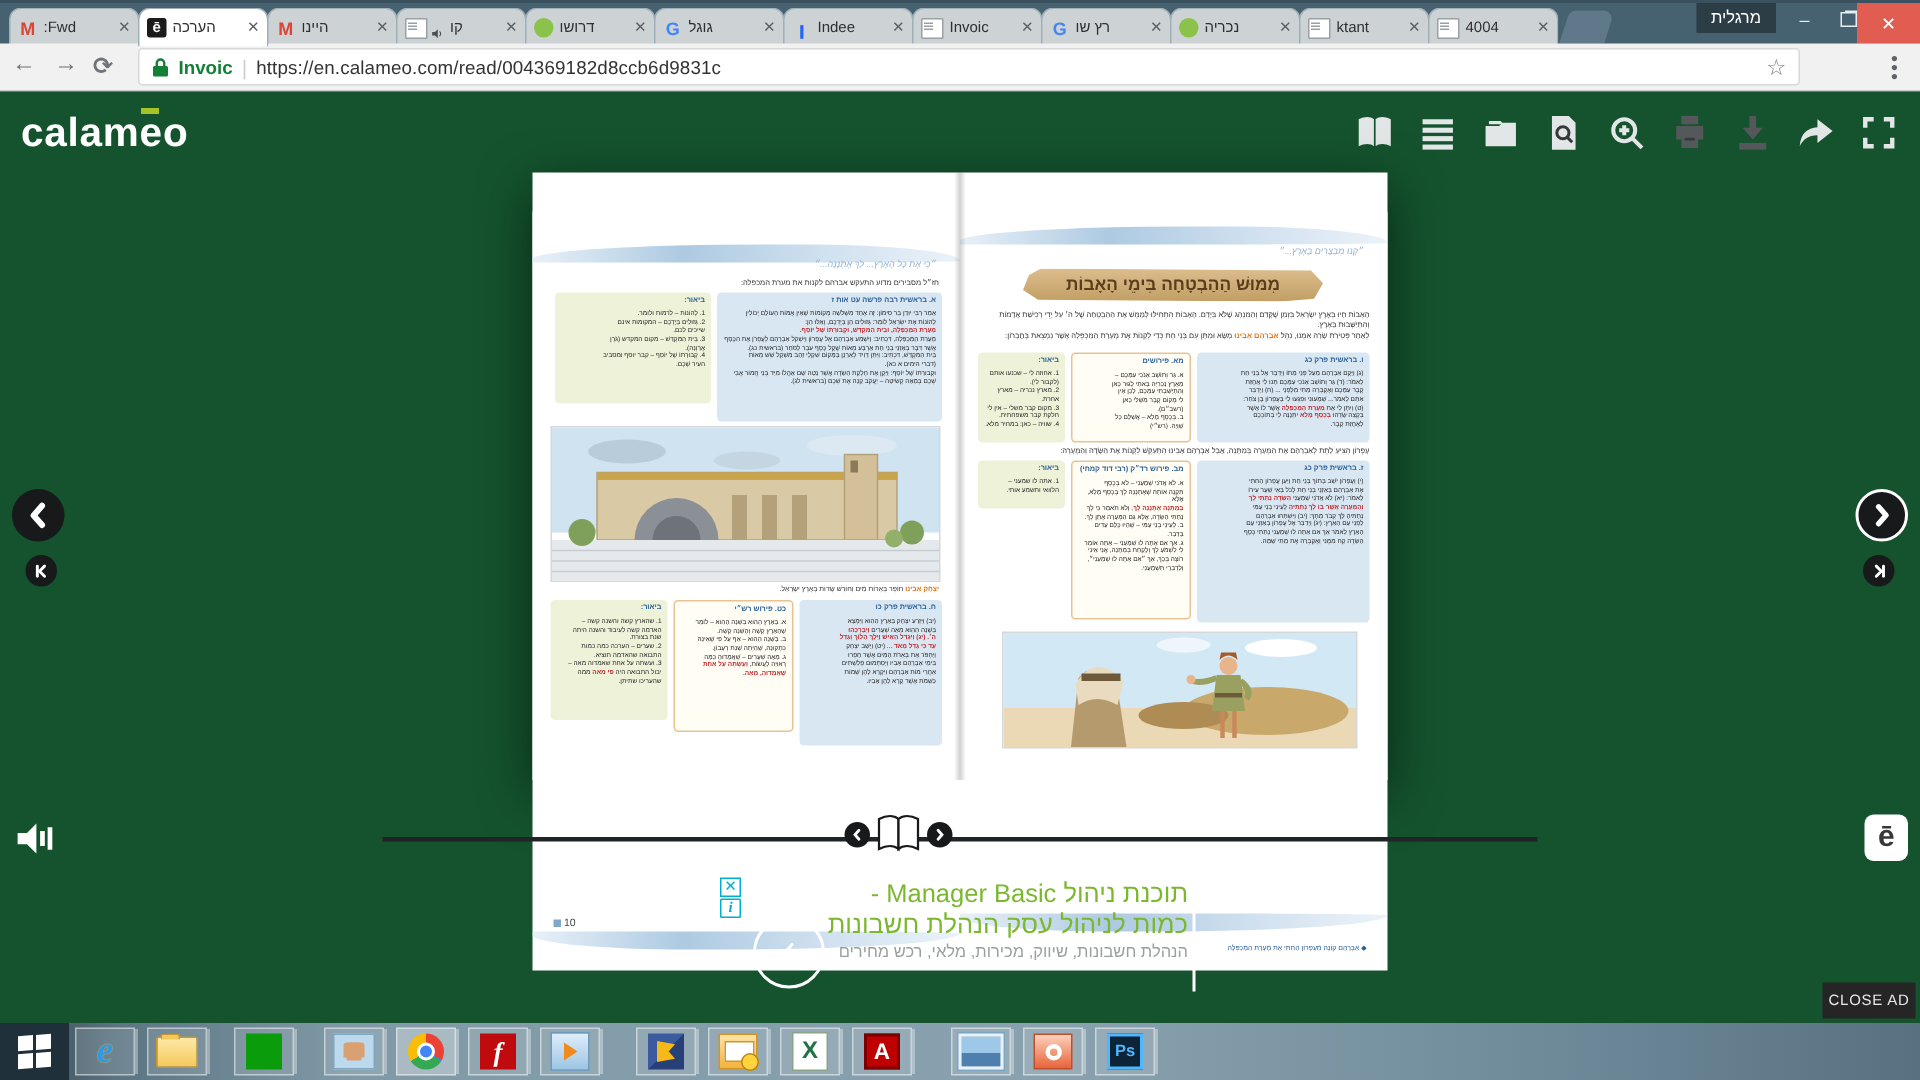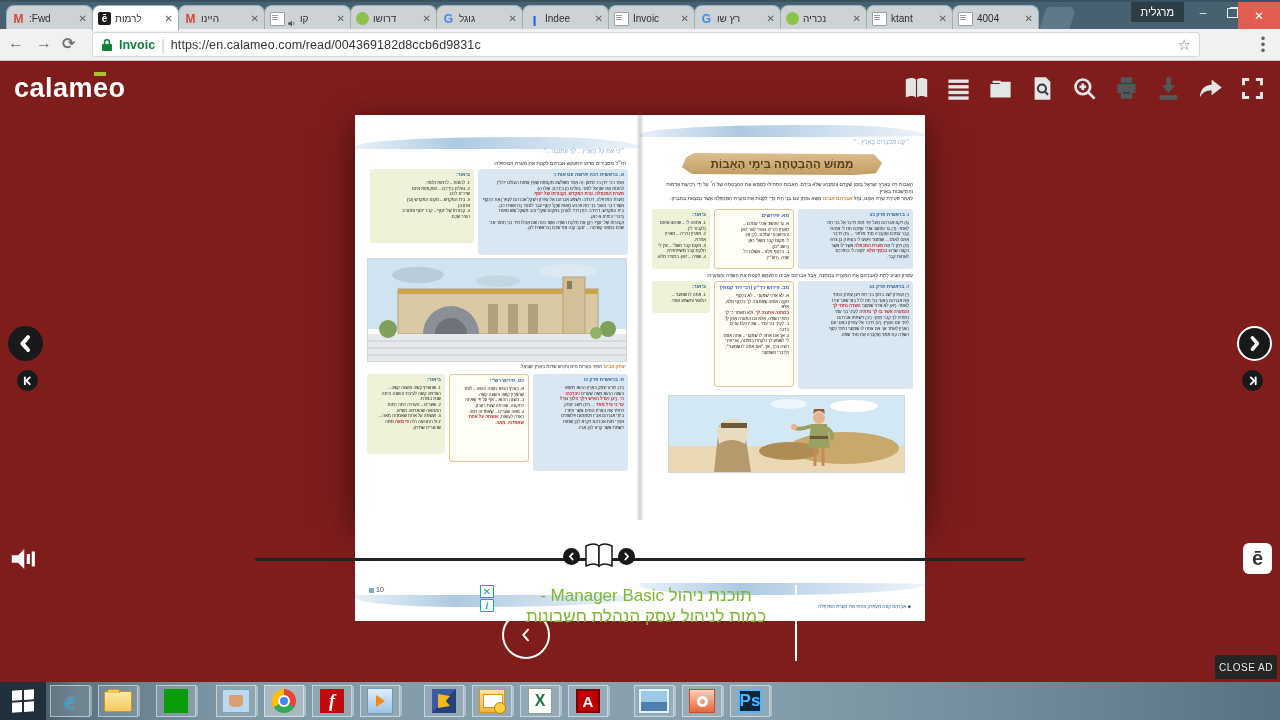--- a/index.html
+++ b/index.html
@@ -30,31 +30,31 @@
   .maxglyph{width:9px;height:8px;border:1px solid #e8edf0;box-shadow:2px -2px 0 -1px #e8edf0;}
   #toolbar{position:absolute;top:29px;left:0;width:1280px;height:32px;background:#f1f1f1;border-bottom:1px solid #c9c9c9;box-sizing:border-box;}
   .navarrow{position:absolute;top:5px;font-size:16px;color:#707478;}
   #omnibox{position:absolute;left:92px;top:3px;width:1108px;height:25px;background:#fff;border:1px solid #d8d8d8;border-radius:3px;display:flex;align-items:center;padding:0 8px;box-sizing:border-box;gap:6px;}
   #secureLbl{color:#128035;font-size:12.5px;font-weight:bold;}
   #obDivider{color:#d0d0d0;font-size:14px;}
   #urlText{color:#333;font-size:12.5px;letter-spacing:.1px;}
   #starIcon{margin-left:auto;color:#7a7e82;font-size:15px;}
   #menuDots{position:absolute;right:12px;top:7px;color:#5f6368;font-size:13px;letter-spacing:0;line-height:.45;text-align:center;width:10px;}
   
-  #viewer{position:absolute;top:61px;left:0;width:1280px;height:621px;background:#7f1d1d;}
+  #viewer{position:absolute;top:61px;left:0;width:1280px;height:621px;background:#14532d;}
   #calLogo{position:absolute;left:14px;top:12px;color:#fff;font-size:27px;font-weight:bold;letter-spacing:.5px;}
   #calLogo .mac{position:relative;}
   #calLogo .mac:before{content:"";position:absolute;left:1px;top:-1px;width:12px;height:3.5px;background:#a4c428;}
   #vtools{position:absolute;right:14px;top:14px;display:flex;gap:15px;align-items:center;}
   .vt{width:27px;height:27px;color:#e2e6e7;}
   .vt.dim{color:#54585b;}
   .vt svg{width:100%;height:100%;}
   
   #book{position:absolute;left:355px;top:54px;width:570px;height:405px;background:#fff;box-shadow:0 10px 34px rgba(0,0,0,.55);display:flex;}
-  .page{position:relative;width:285px;height:506px;background:#fff;overflow:hidden;direction:rtl;}
+  .page{position:relative;width:285px;height:506px;background:#fff;overflow:hidden;direction:rtl;margin-top:26px;}
   #fold{position:absolute;left:281px;top:0;width:8px;height:405px;background:linear-gradient(90deg,rgba(0,0,0,0) 0%,rgba(0,0,0,.18) 50%,rgba(0,0,0,0) 100%);pointer-events:none;}
   .band{position:absolute;height:12px;background:linear-gradient(90deg,#e7f0f8,#a9c7e0 35%,#cfe0ef 70%,#eaf2f9);border-radius:60% 40% 50% 50%/90% 100% 10% 0;opacity:.95;}
   .band.bot{border-radius:50% 50% 60% 40%/0 10% 100% 90%;}
   .pghead{position:absolute;font-size:6px;color:#93b3d4;font-style:italic;}
   .pgintro{position:absolute;font-size:5px;color:#333;line-height:1.35;}
   .row{position:absolute;display:flex;gap:4px;align-items:flex-start;direction:rtl;}
   .bx{border-radius:3px;padding:3px 4px;box-sizing:border-box;overflow:hidden;font-size:4.3px;line-height:1.32;color:#222;}
   .bx .bh{font-size:4.9px;font-weight:bold;color:#2a6099;margin-bottom:1.5px;}
   .bx-blue{background:#d9e7f3;}
   .bx-cream{background:#fffdf4;border:1px solid #e7c393;}
@@ -80,21 +80,21 @@
   .flipc{width:17px;height:17px;border-radius:50%;background:#17191b;color:#fff;display:flex;align-items:center;justify-content:center;}
   .flipc svg{width:9px;height:9px;}
   #flipBook{width:32px;height:28px;color:#fff;}
   #eMark{position:absolute;right:8px;top:482px;width:29px;height:31px;background:#fff;border-radius:6px;display:flex;align-items:center;justify-content:center;color:#35393c;font-weight:bold;font-size:20px;}
   
   #adX,#adI{position:absolute;left:480px;width:14px;height:13px;background:#fff;color:#00aecd;font-size:10px;font-weight:bold;display:flex;align-items:center;justify-content:center;border:1px solid #00aecd;box-sizing:border-box;}
   #adX{top:524px;}
   #adI{top:538px;border-radius:1px;font-style:italic;font-family:"Liberation Serif",serif;}
   #adPrev{position:absolute;left:502px;top:550px;width:44px;height:44px;border-radius:50%;border:2px solid #fff;color:#fff;display:flex;align-items:center;justify-content:center;}
   #adPrev svg{width:16px;height:16px;}
-  #adText{position:absolute;left:500px;top:524px;width:292px;direction:rtl;text-align:center;}
+  #adText{position:absolute;left:500px;top:524px;width:292px;direction:rtl;text-align:right;}
   .adH{color:#7cb82f;font-size:17px;line-height:1.25;}
   .adD{color:#9aa09f;font-size:11px;line-height:1.3;}
   .adD a{color:#7cb82f;text-decoration:none;}
   #adSep{position:absolute;left:795px;top:524px;width:2px;height:76px;background:#fff;}
   #closeAd{position:absolute;right:3px;top:594px;width:62px;height:24px;background:#252525;color:#e8e8e8;font-size:10px;display:flex;align-items:center;justify-content:center;letter-spacing:.5px;}
   
   #taskbar{position:absolute;top:682px;left:0;width:1280px;height:38px;background:linear-gradient(90deg,#33424c 0%,#5b7482 6%,#7f99a6 18%,#8aa2af 55%,#70memory 0);background:linear-gradient(90deg,#33424c 0%,#5b7482 6%,#7f99a6 18%,#8aa2af 55%,#6f8b9a 80%,#587181 100%);display:flex;align-items:center;}
   #startBtn{width:46px;height:38px;display:flex;align-items:center;justify-content:center;background:#20303b;}
   #winLogo{display:grid;grid-template-columns:10px 10px;grid-template-rows:10px 10px;gap:2px;transform:skewY(-4deg);}
   #winLogo i{background:#fff;}
@@ -117,42 +117,42 @@
   .ai-priority i{width:12px;height:14px;background:#f5b919;clip-path:polygon(0 0,100% 15%,65% 50%,100% 85%,0 100%);}
   .ai-outlook{width:24px;height:22px;background:linear-gradient(#fde3a8,#f3b33c);border:1px solid #d59424;position:relative;}
   .ai-outlook:before{content:"";position:absolute;left:3px;top:4px;width:18px;height:12px;background:#fff;border:1px solid #d59424;}
   .ai-outlook:after{content:"";position:absolute;right:-2px;bottom:-2px;width:10px;height:10px;border-radius:50%;background:#ffd23e;border:1px solid #b8860b;}
   .ai-excel{width:22px;height:24px;background:#fff;border:1px solid #8aa48a;display:flex;align-items:center;justify-content:center;}
   .ai-excel i{color:#1f7244;font-weight:bold;font-size:16px;font-style:normal;}
   .ai-acrobat{width:24px;height:24px;background:#c00000;border:2px solid #7d0000;color:#fff;font-weight:bold;font-size:15px;display:flex;align-items:center;justify-content:center;box-sizing:border-box;}
   .ai-photos{width:26px;height:20px;background:linear-gradient(#9ec8e8 55%,#4e7fae 55%);border:2px solid #e8f2fa;box-shadow:0 0 0 1px #7ba6c4;}
   .ai-ppt{width:24px;height:22px;background:linear-gradient(#fbd1bc,#e8643a);border:1px solid #c14f2b;display:flex;align-items:center;justify-content:center;}
   .ai-ppt i{width:11px;height:11px;border-radius:50%;border:3px solid #fff;box-sizing:border-box;}
-  .ai-ps{width:24px;height:24px;background:#0d2337;border:2px solid #4db8ff;color:#4db8ff;font-weight:bold;font-size:17px;display:flex;align-items:center;justify-content:center;box-sizing:border-box;}
+  .ai-ps{width:24px;height:24px;background:#0d2337;border:2px solid #4db8ff;color:#4db8ff;font-weight:bold;font-size:11px;display:flex;align-items:center;justify-content:center;box-sizing:border-box;}
   #tray{margin-left:auto;display:flex;align-items:center;height:38px;}
   #trayArrow{width:0;height:0;border-left:5px solid transparent;border-right:5px solid transparent;border-bottom:6px solid #fff;margin:0 10px;}
   #traySpeaker{width:18px;height:18px;color:#fff;margin:0 8px;}
   #trayLang{color:#fff;font-size:12px;margin:0 10px;direction:rtl;}
   #trayClock{width:86px;height:38px;background:rgba(22,48,64,.55);color:#fff;font-size:11.5px;display:flex;flex-direction:column;align-items:center;justify-content:center;line-height:1.3;}
 </style>
 </head>
 <body>
 
 <div id="screen">
 
   <div id="titlebar">
     <div id="tabs">
         <div class="tab">
           <span class="fav fav-gmail">M</span>
           <span class="ttl">Fwd:</span>
           <span class="cx">✕</span>
         </div>
         <div class="tab active">
           <span class="fav fav-calameo">ē</span>
-          <span class="ttl">לרמות</span>
+          <span class="ttl">הערכה</span>
           <span class="cx">✕</span>
         </div>
         <div class="tab">
           <span class="fav fav-gmail">M</span>
           <span class="ttl">היינו</span>
           <span class="cx">✕</span>
         </div>
         <div class="tab">
           <span class="fav fav-doc"></span>
           <span class="fav-speaker"><svg viewBox="0 0 24 24" fill="#4a4f53">
@@ -511,20 +511,21 @@
     <div id="adX">✕</div>
     <div id="adI">i</div>
     <div id="adPrev">
         <svg viewBox="0 0 24 24" fill="none" stroke="#fff" stroke-width="3" stroke-linecap="round">
           <polyline points="15,4 8,12 15,20"></polyline>
         </svg>
       </div>
     <div id="adText">
       <div class="adH">תוכנת ניהול Manager Basic -</div>
       <div class="adH">כמות לניהול עסק הנהלת חשבונות</div>
+      <div class="adD">הנהלת חשבונות, שיווק, מכירות, מלאי, רכש מחירים</div>
     </div>
     <div id="adSep"></div>
     <div id="closeAd">CLOSE AD</div>
   </div>
 
   <div id="taskbar">
     <div id="startBtn">
         <div id="winLogo">
           <i></i>
           <i></i>

